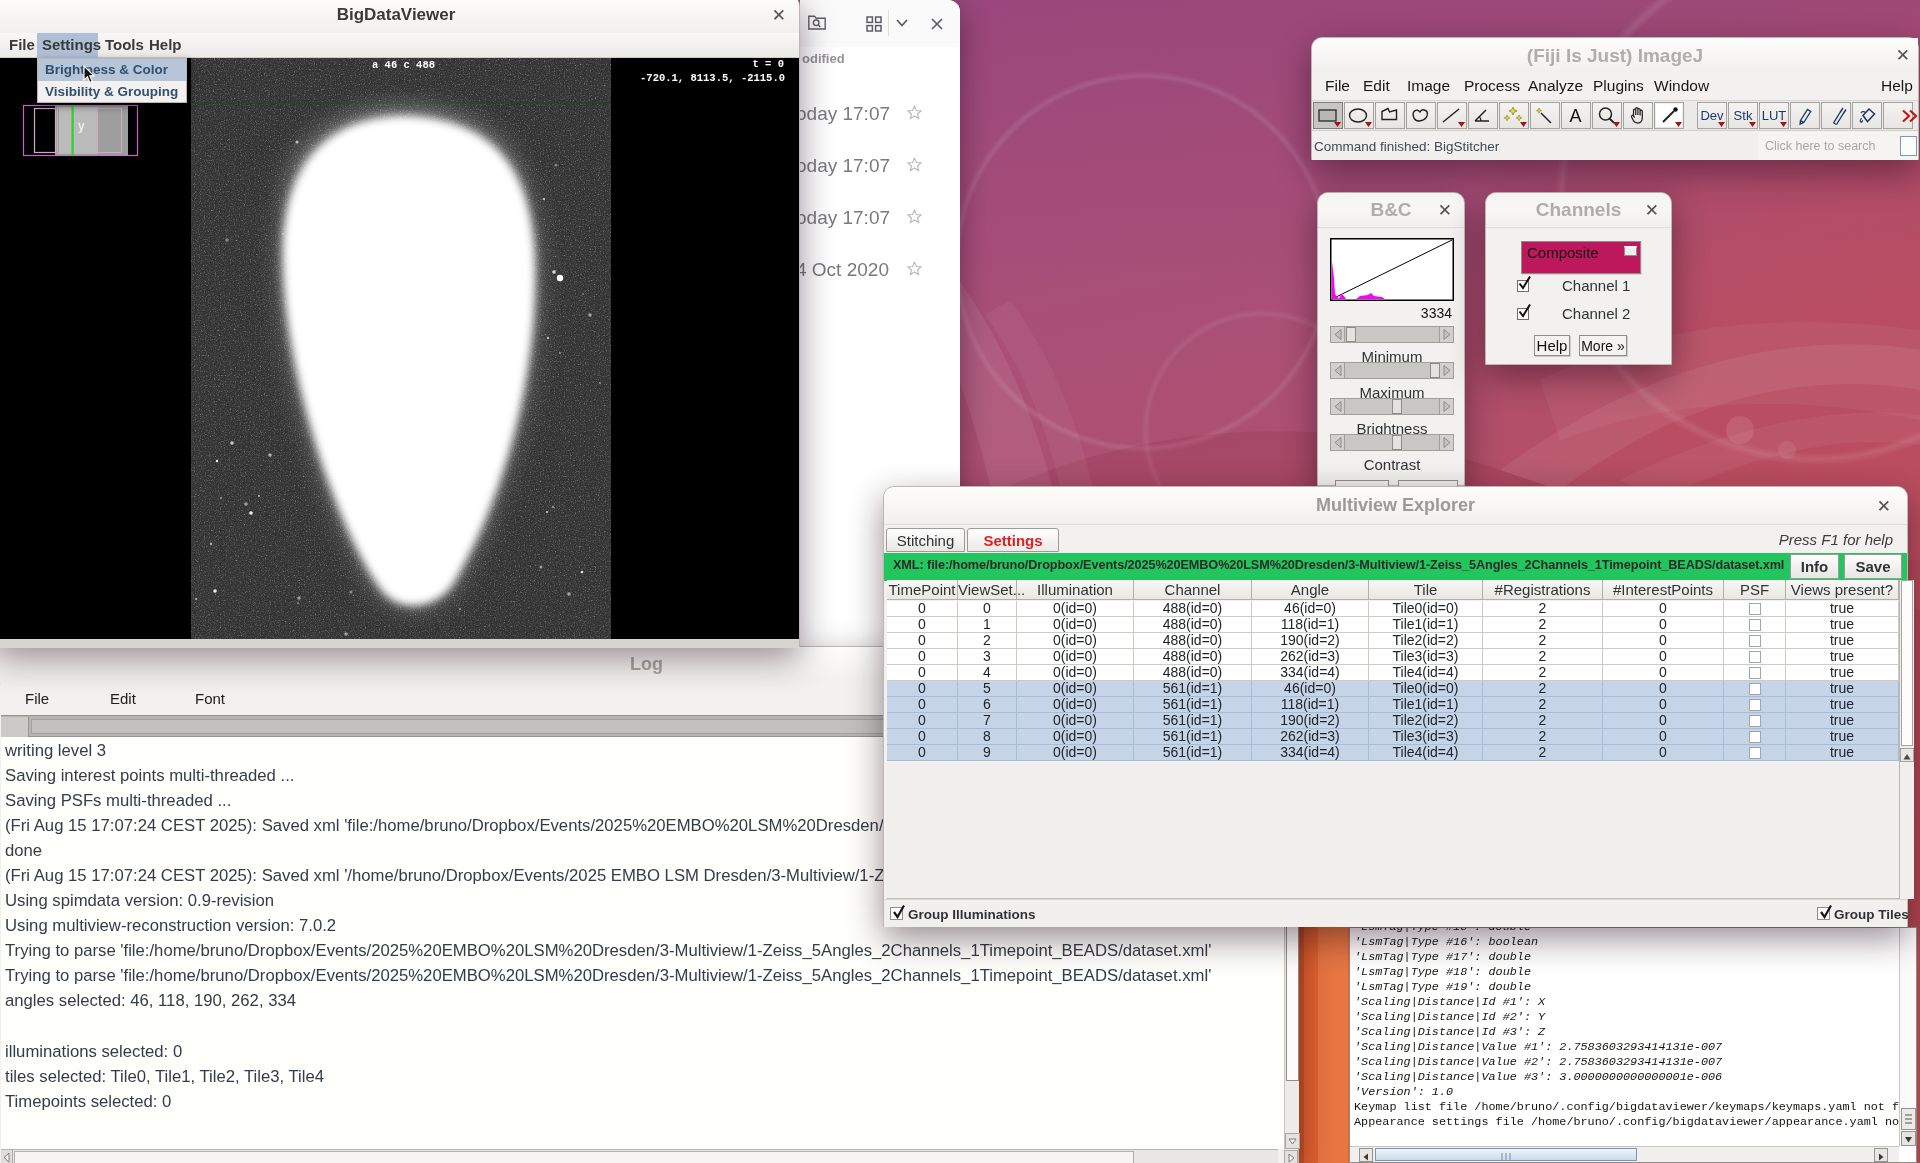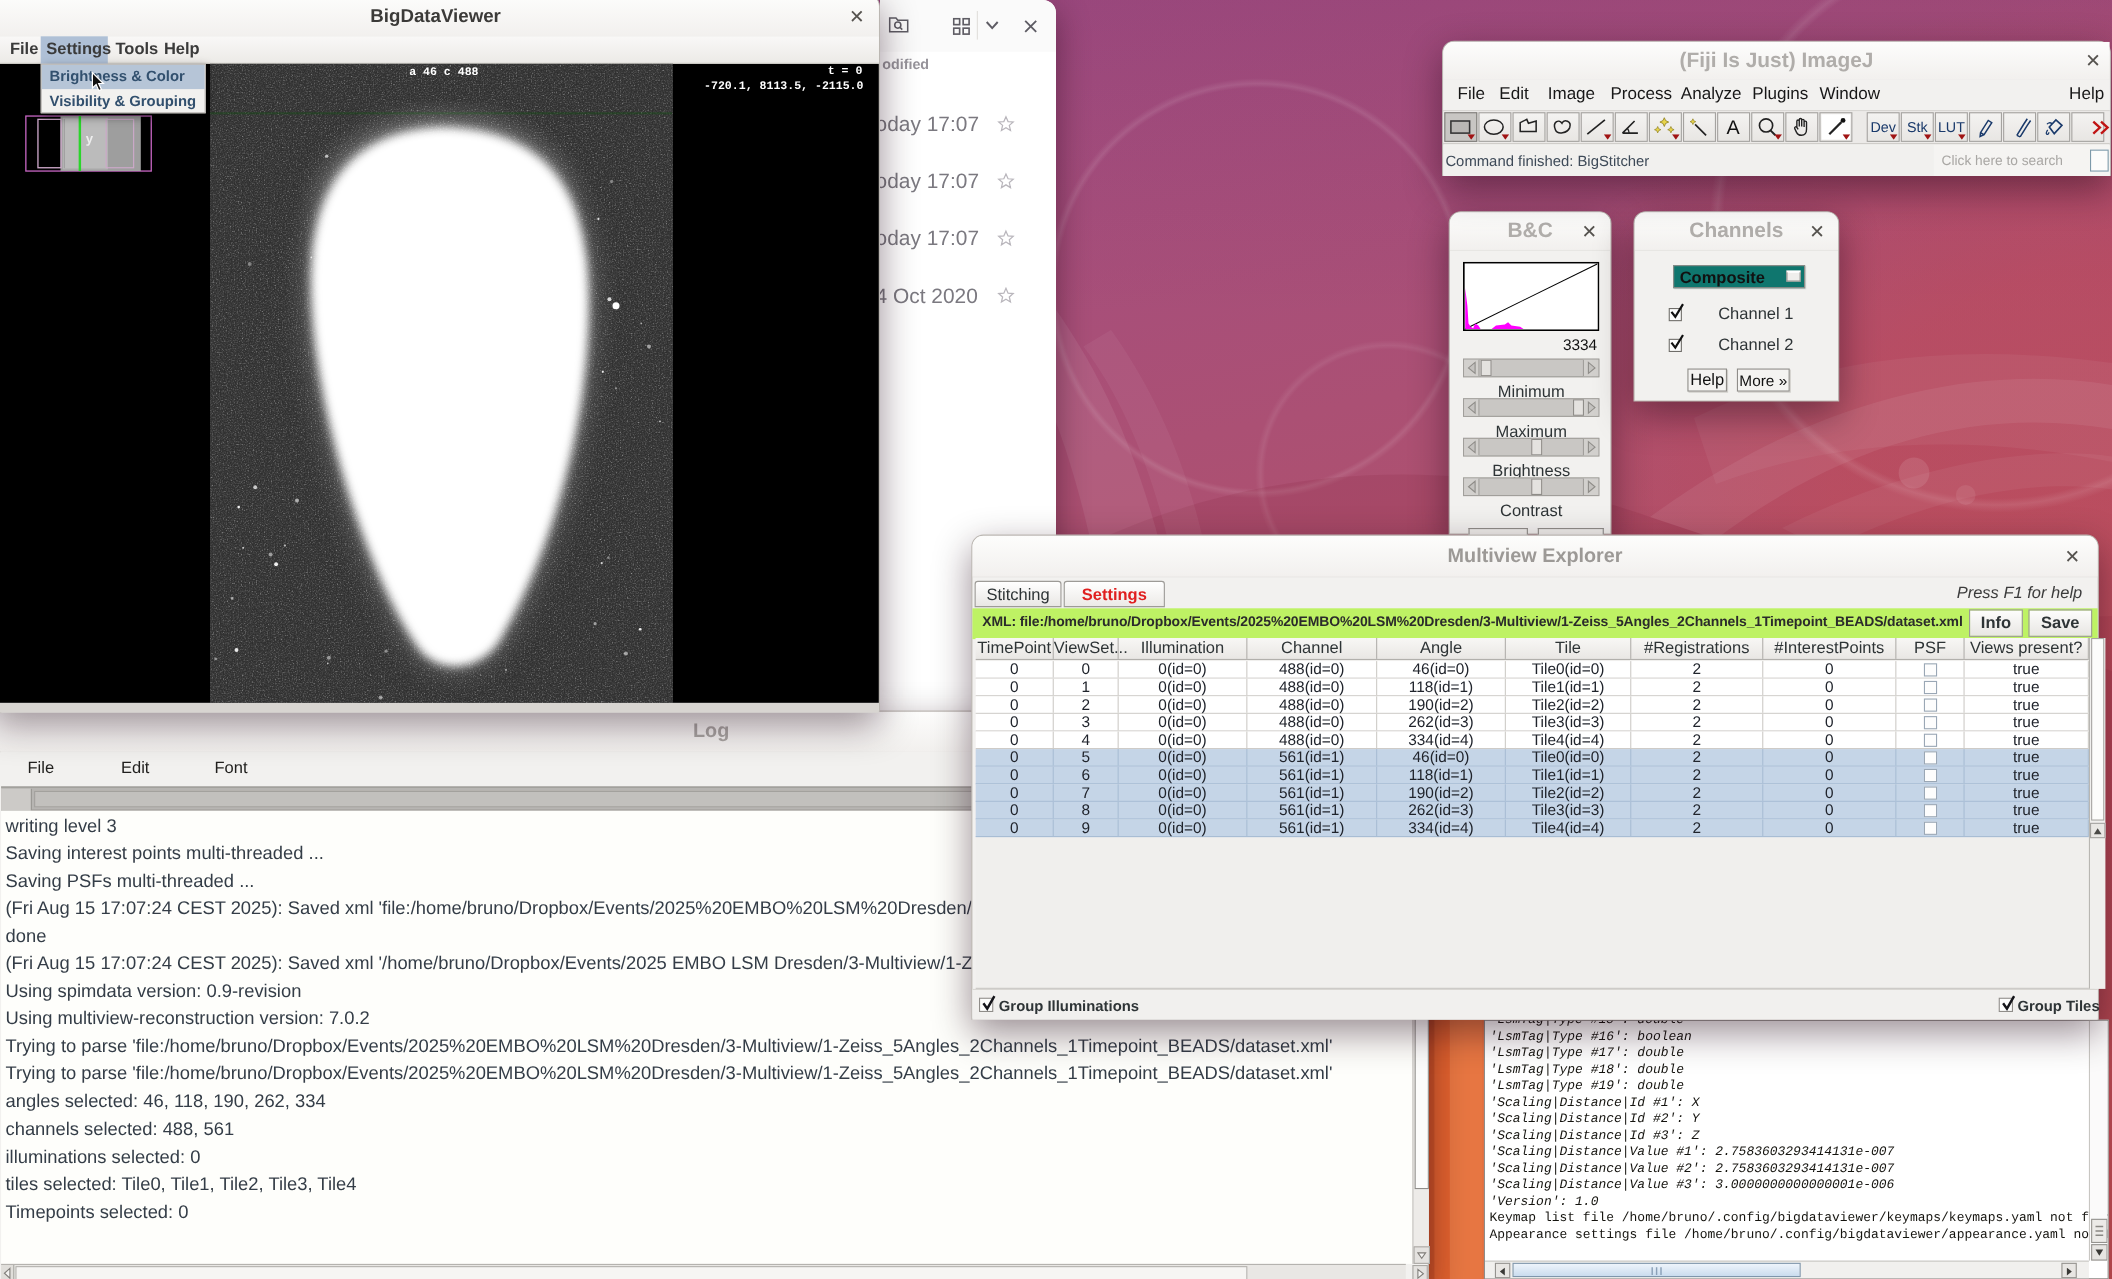--- a/index.html
+++ b/index.html
@@ -104,21 +104,20 @@
 <div style="position:absolute;left:4px;top:29px;width:1900px;font-size:16.7px;color:#343d47;white-space:pre;">Saving interest points multi-threaded ...</div>
 <div style="position:absolute;left:4px;top:54px;width:1900px;font-size:16.7px;color:#343d47;white-space:pre;">Saving PSFs multi-threaded ...</div>
 <div style="position:absolute;left:4px;top:79px;width:1900px;font-size:16.7px;color:#343d47;white-space:pre;">(Fri Aug 15 17:07:24 CEST 2025): Saved xml 'file:/home/bruno/Dropbox/Events/2025%20EMBO%20LSM%20Dresden/3-Multiview/1-Zeiss_5Angles_2Channels_1Timepoint_BEADS/dataset.xml'</div>
 <div style="position:absolute;left:4px;top:104px;width:1900px;font-size:16.7px;color:#343d47;white-space:pre;">done</div>
 <div style="position:absolute;left:4px;top:129px;width:1900px;font-size:16.7px;color:#343d47;white-space:pre;">(Fri Aug 15 17:07:24 CEST 2025): Saved xml '/home/bruno/Dropbox/Events/2025 EMBO LSM Dresden/3-Multiview/1-Zeiss_5Angles_2Channels_1Timepoint_BEADS/dataset.xml'</div>
 <div style="position:absolute;left:4px;top:154px;width:1900px;font-size:16.7px;color:#343d47;white-space:pre;">Using spimdata version: 0.9-revision</div>
 <div style="position:absolute;left:4px;top:179px;width:1900px;font-size:16.7px;color:#343d47;white-space:pre;">Using multiview-reconstruction version: 7.0.2</div>
 <div style="position:absolute;left:4px;top:204px;width:1900px;font-size:16.7px;color:#343d47;white-space:pre;">Trying to parse 'file:/home/bruno/Dropbox/Events/2025%20EMBO%20LSM%20Dresden/3-Multiview/1-Zeiss_5Angles_2Channels_1Timepoint_BEADS/dataset.xml'</div>
 <div style="position:absolute;left:4px;top:229px;width:1900px;font-size:16.7px;color:#343d47;white-space:pre;">Trying to parse 'file:/home/bruno/Dropbox/Events/2025%20EMBO%20LSM%20Dresden/3-Multiview/1-Zeiss_5Angles_2Channels_1Timepoint_BEADS/dataset.xml'</div>
 <div style="position:absolute;left:4px;top:254px;width:1900px;font-size:16.7px;color:#343d47;white-space:pre;">angles selected: 46, 118, 190, 262, 334</div>
-<div style="position:absolute;left:4px;top:280px;width:1900px;font-size:16.7px;color:#343d47;white-space:pre;">channels selected: 488, 561</div>
 <div style="position:absolute;left:4px;top:305px;width:1900px;font-size:16.7px;color:#343d47;white-space:pre;">illuminations selected: 0</div>
 <div style="position:absolute;left:4px;top:330px;width:1900px;font-size:16.7px;color:#343d47;white-space:pre;">tiles selected: Tile0, Tile1, Tile2, Tile3, Tile4</div>
 <div style="position:absolute;left:4px;top:355px;width:1900px;font-size:16.7px;color:#343d47;white-space:pre;">Timepoints selected: 0</div>
 
  </div>
  <div class="a" style="left:1289px;top:90px;width:15px;height:412px;background:#edebe8;border-left:1px solid #c6c3bf;">
    <div class="a" style="left:1px;top:184px;width:13px;height:160px;background:#fcfcfb;border:1px solid #8f8d89;"></div>
    <div class="a" style="left:0px;top:396px;width:15px;height:16px;background:#e4e2df;border:1px solid #aaa8a4;">
      <svg width="13" height="14">
           <path d="M3 5 L6.5 10 L10 5 Z" fill="#f6f5f3" stroke="#807e7a" stroke-width="1"></path>
@@ -266,21 +265,21 @@
 
  <div class="a" style="left:17px;top:287px;width:54px;height:7px;background:#f0efec;border:1px solid #908e8a;border-bottom:none;"></div>
  <div class="a" style="left:80px;top:287px;width:60px;height:7px;background:#f0efec;border:1px solid #908e8a;border-bottom:none;"></div>
 </div>
 
 <div class="win" style="left:1485px;top:192px;width:187px;height:173px;">
  <div class="tbar" style="height:34px;">
       <div class="ttl" style="font-size:19px;line-height:33px;">Channels</div>
   <div class="xbtn" style="right:12px;">✕</div>
     </div>
- <div class="a" style="left:35px;top:48px;width:120px;height:21px;background:#0f766e;border:1px solid #8f8d89;box-shadow:1px 1px 0 #d8d6d3;font-weight:bold;">
+ <div class="a" style="left:35px;top:48px;width:120px;height:33px;background:#be185d;border:1px solid #8f8d89;box-shadow:1px 1px 0 #d8d6d3;">
    <span style="position:absolute;left:5px;top:2px;font-size:15px;color:#111;">Composite</span>
    <div class="a" style="right:3px;top:4px;width:13px;height:10px;background:#efeeec;border:1px solid #8f8d89;border-top:2px solid #fff;"></div>
  </div>
  <div class="a" style="left:31px;top:87px;width:12px;height:12px;background:#fdfdfc;border:1px solid #6f6d69;"></div>
  <svg class="a" style="left:31px;top:81px" width="16" height="18">
       <path d="M2.5 9.5 L6 14 L13 2.5" fill="none" stroke="#111" stroke-width="2"></path>
     </svg>
  <div class="a" style="left:76px;top:84px;font-size:15px;color:#2e3436;">Channel 1</div>
  <div class="a" style="left:31px;top:115px;width:12px;height:12px;background:#fdfdfc;border:1px solid #6f6d69;"></div>
  <svg class="a" style="left:31px;top:109px" width="16" height="18">
@@ -489,21 +488,21 @@
 </div>
 
 <div class="win" style="left:883px;top:486px;width:1025px;height:441px;">
  <div class="tbar" style="height:37px;">
       <div class="ttl" style="color:#9c9996;font-size:18px;line-height:37px;">Multiview Explorer</div>
   <div class="xbtn" style="right:16px;top:2px;">✕</div>
     </div>
  <div class="a" style="left:2px;top:41px;width:79px;height:24px;background:linear-gradient(#ffffff,#e9e7e4);border:1px solid #9d9b97;border-radius:3px 3px 0 0;text-align:center;line-height:23px;font-size:15px;color:#2e3436;">Stitching</div>
  <div class="a" style="left:83px;top:41px;width:92px;height:24px;background:linear-gradient(#ffffff,#eceae7);border:1px solid #9d9b97;border-radius:3px 3px 0 0;text-align:center;line-height:23px;font-size:15px;font-weight:bold;color:#e01f1f;">Settings</div>
  <div class="a" style="right:14px;top:44px;font-size:15px;font-style:italic;color:#3c3c3c;white-space:nowrap;">Press F1 for help</div>
- <div class="a" style="left:0;top:66px;width:1023px;height:28px;background:#bef264;">
+ <div class="a" style="left:0;top:66px;width:1023px;height:28px;background:#22c55e;">
    <span style="position:absolute;left:9px;top:5px;font-size:12.7px;font-weight:bold;color:#2b2b2b;letter-spacing:-0.1px;white-space:nowrap;">XML: file:/home/bruno/Dropbox/Events/2025%20EMBO%20LSM%20Dresden/3-Multiview/1-Zeiss_5Angles_2Channels_1Timepoint_BEADS/dataset.xml</span>
  </div>
  <div class="a" style="left:906px;top:67px;width:49px;height:25px;background:linear-gradient(#fdfdfc,#e8e6e3);border:1px solid #9d9b97;text-align:center;line-height:24px;font-size:15px;font-weight:bold;color:#2e3436;">Info</div>
  <div class="a" style="left:960px;top:67px;width:58px;height:25px;background:linear-gradient(#fdfdfc,#e8e6e3);border:1px solid #9d9b97;text-align:center;line-height:24px;font-size:15px;font-weight:bold;color:#2e3436;">Save</div>
 
 <div class="a" style="left:3px;top:93px;width:1017px;height:319px;background:#f0efed;border-bottom:1px solid #c4c1bd;">
 <div class="a" style="left:0;top:0;width:1012px;height:20px;background:linear-gradient(#f8f7f5,#e9e7e4);border-bottom:1px solid #b2b0ac;">
 <div class="a" style="left:0px;top:0;width:71px;height:19px;border-right:1px solid #b2b0ac;text-align:center;line-height:19px;font-size:15px;color:#2e3436;">TimePoint</div>
 <div class="a" style="left:71px;top:0;width:59px;height:19px;border-right:1px solid #b2b0ac;text-align:center;line-height:19px;font-size:15px;color:#2e3436;">ViewSet...</div>
 <div class="a" style="left:130px;top:0;width:117px;height:19px;border-right:1px solid #b2b0ac;text-align:center;line-height:19px;font-size:15px;color:#2e3436;">Illumination</div>

